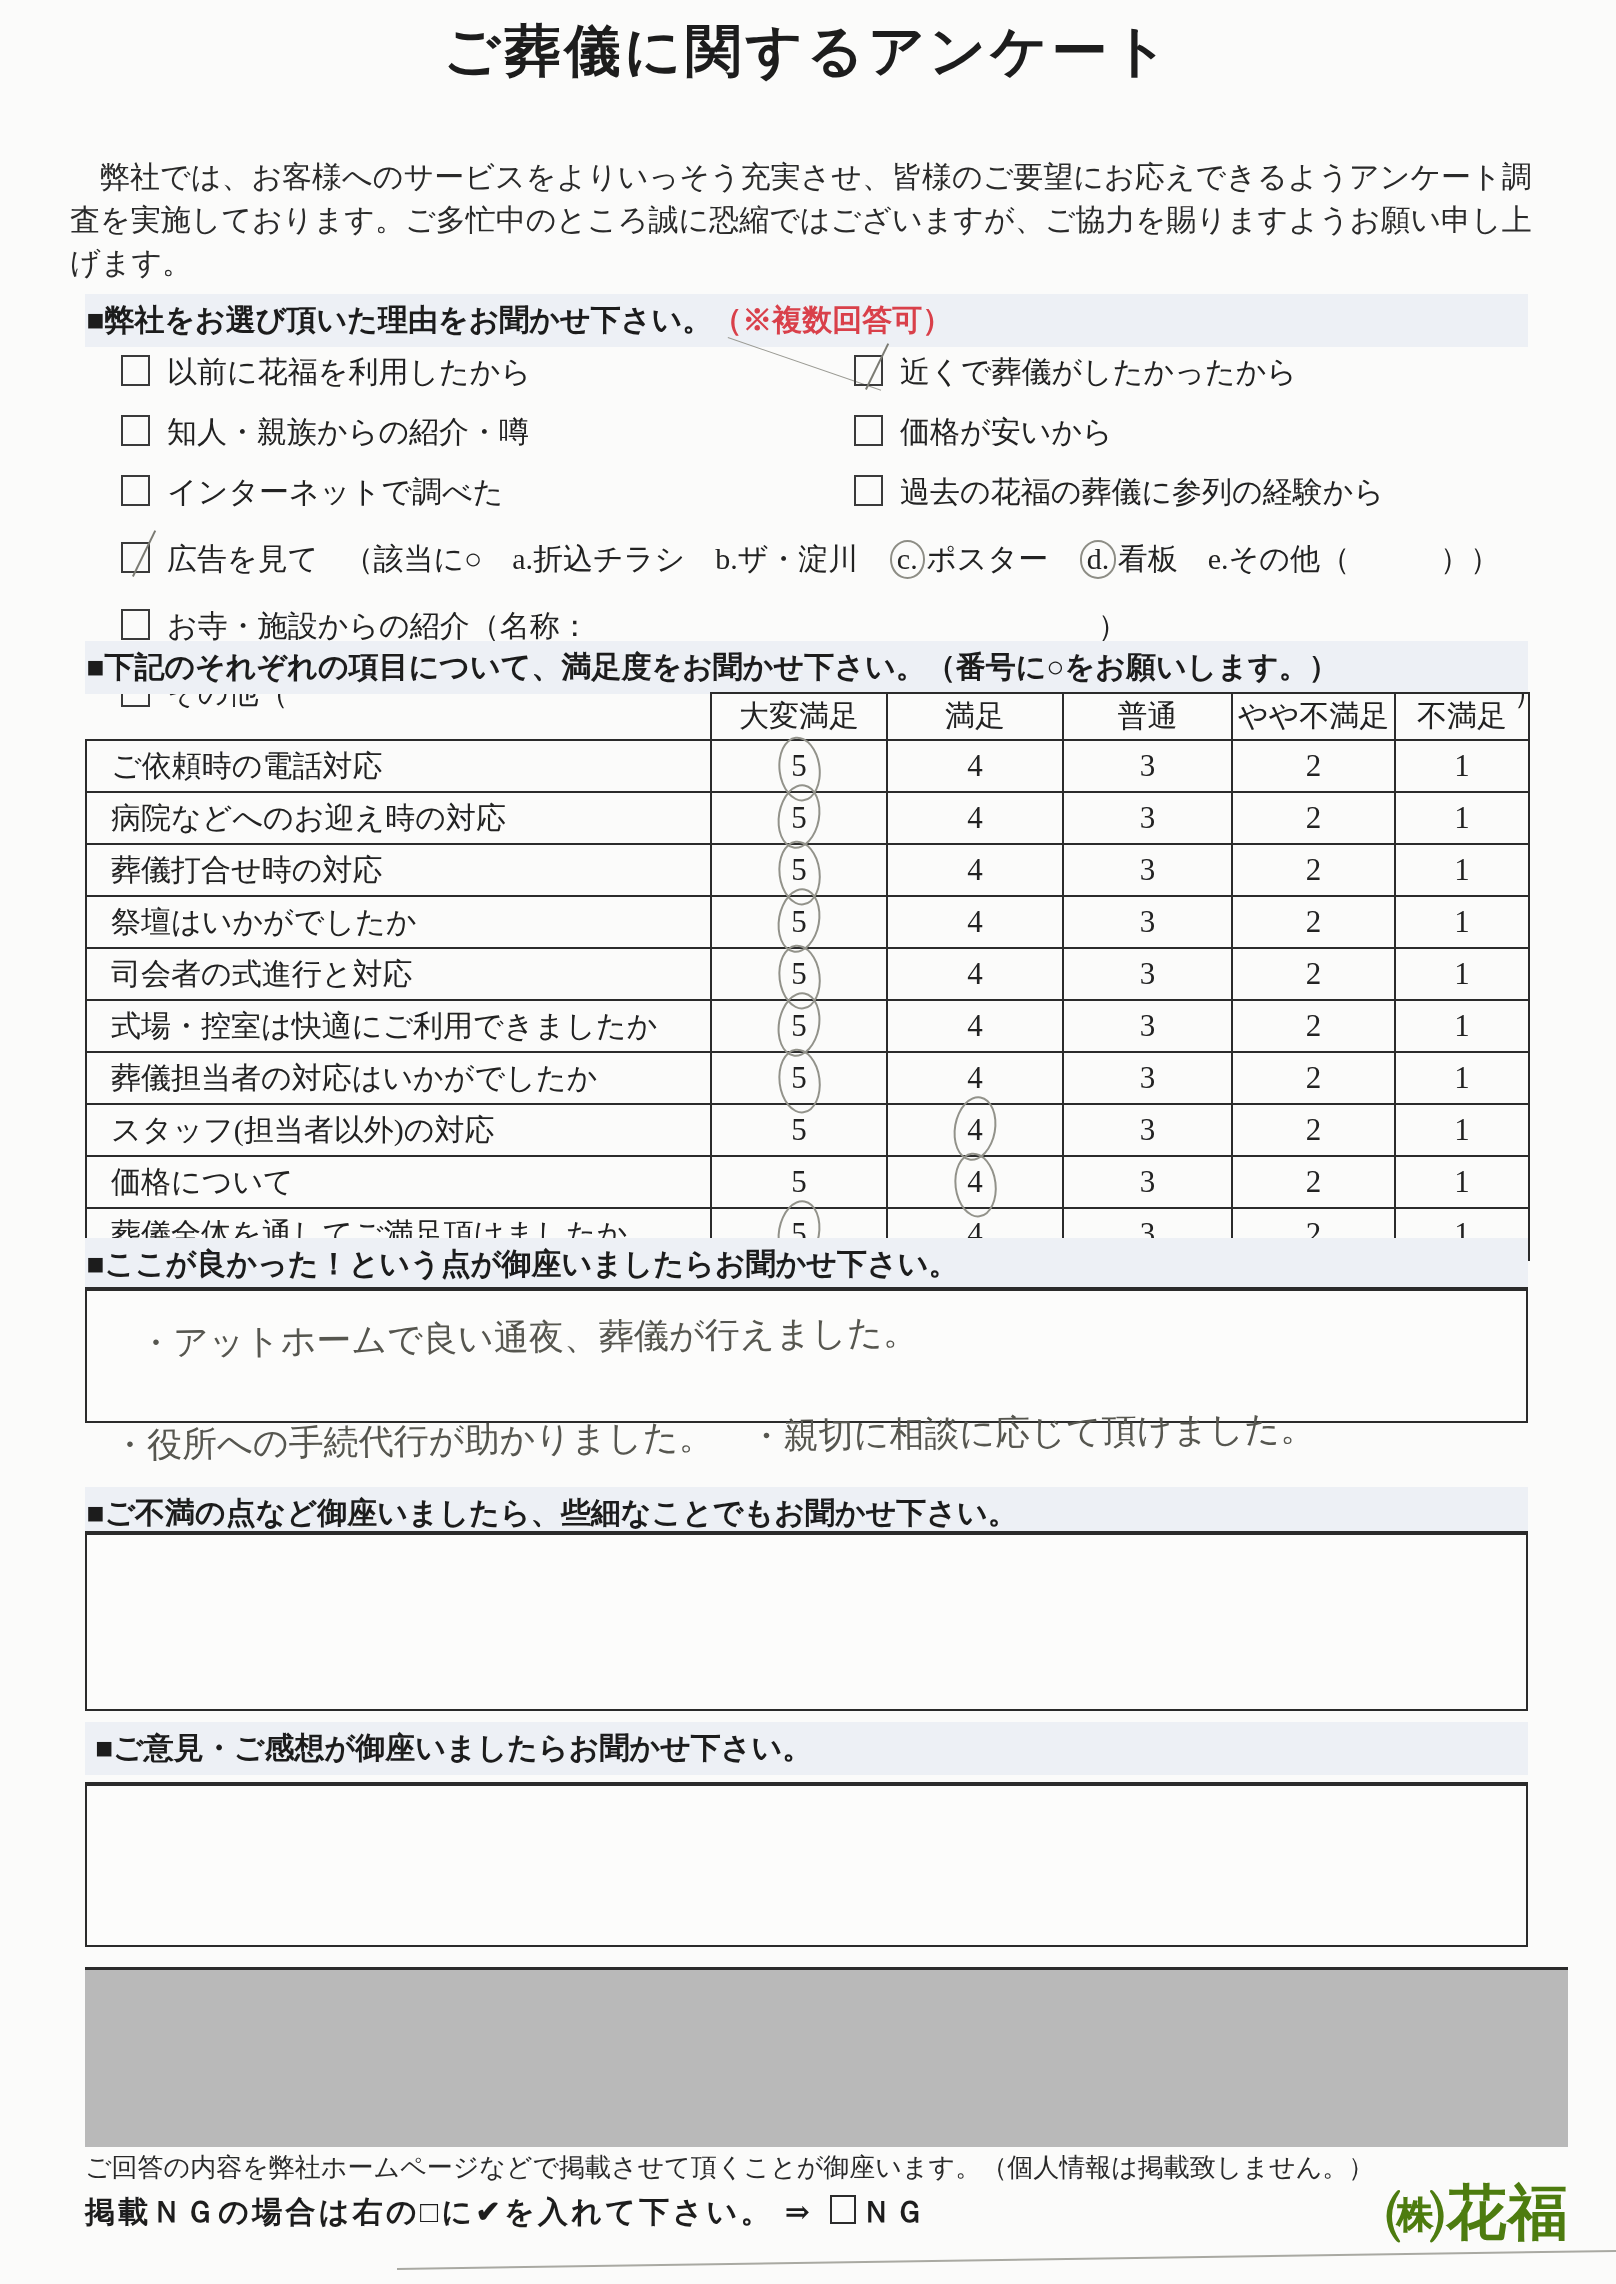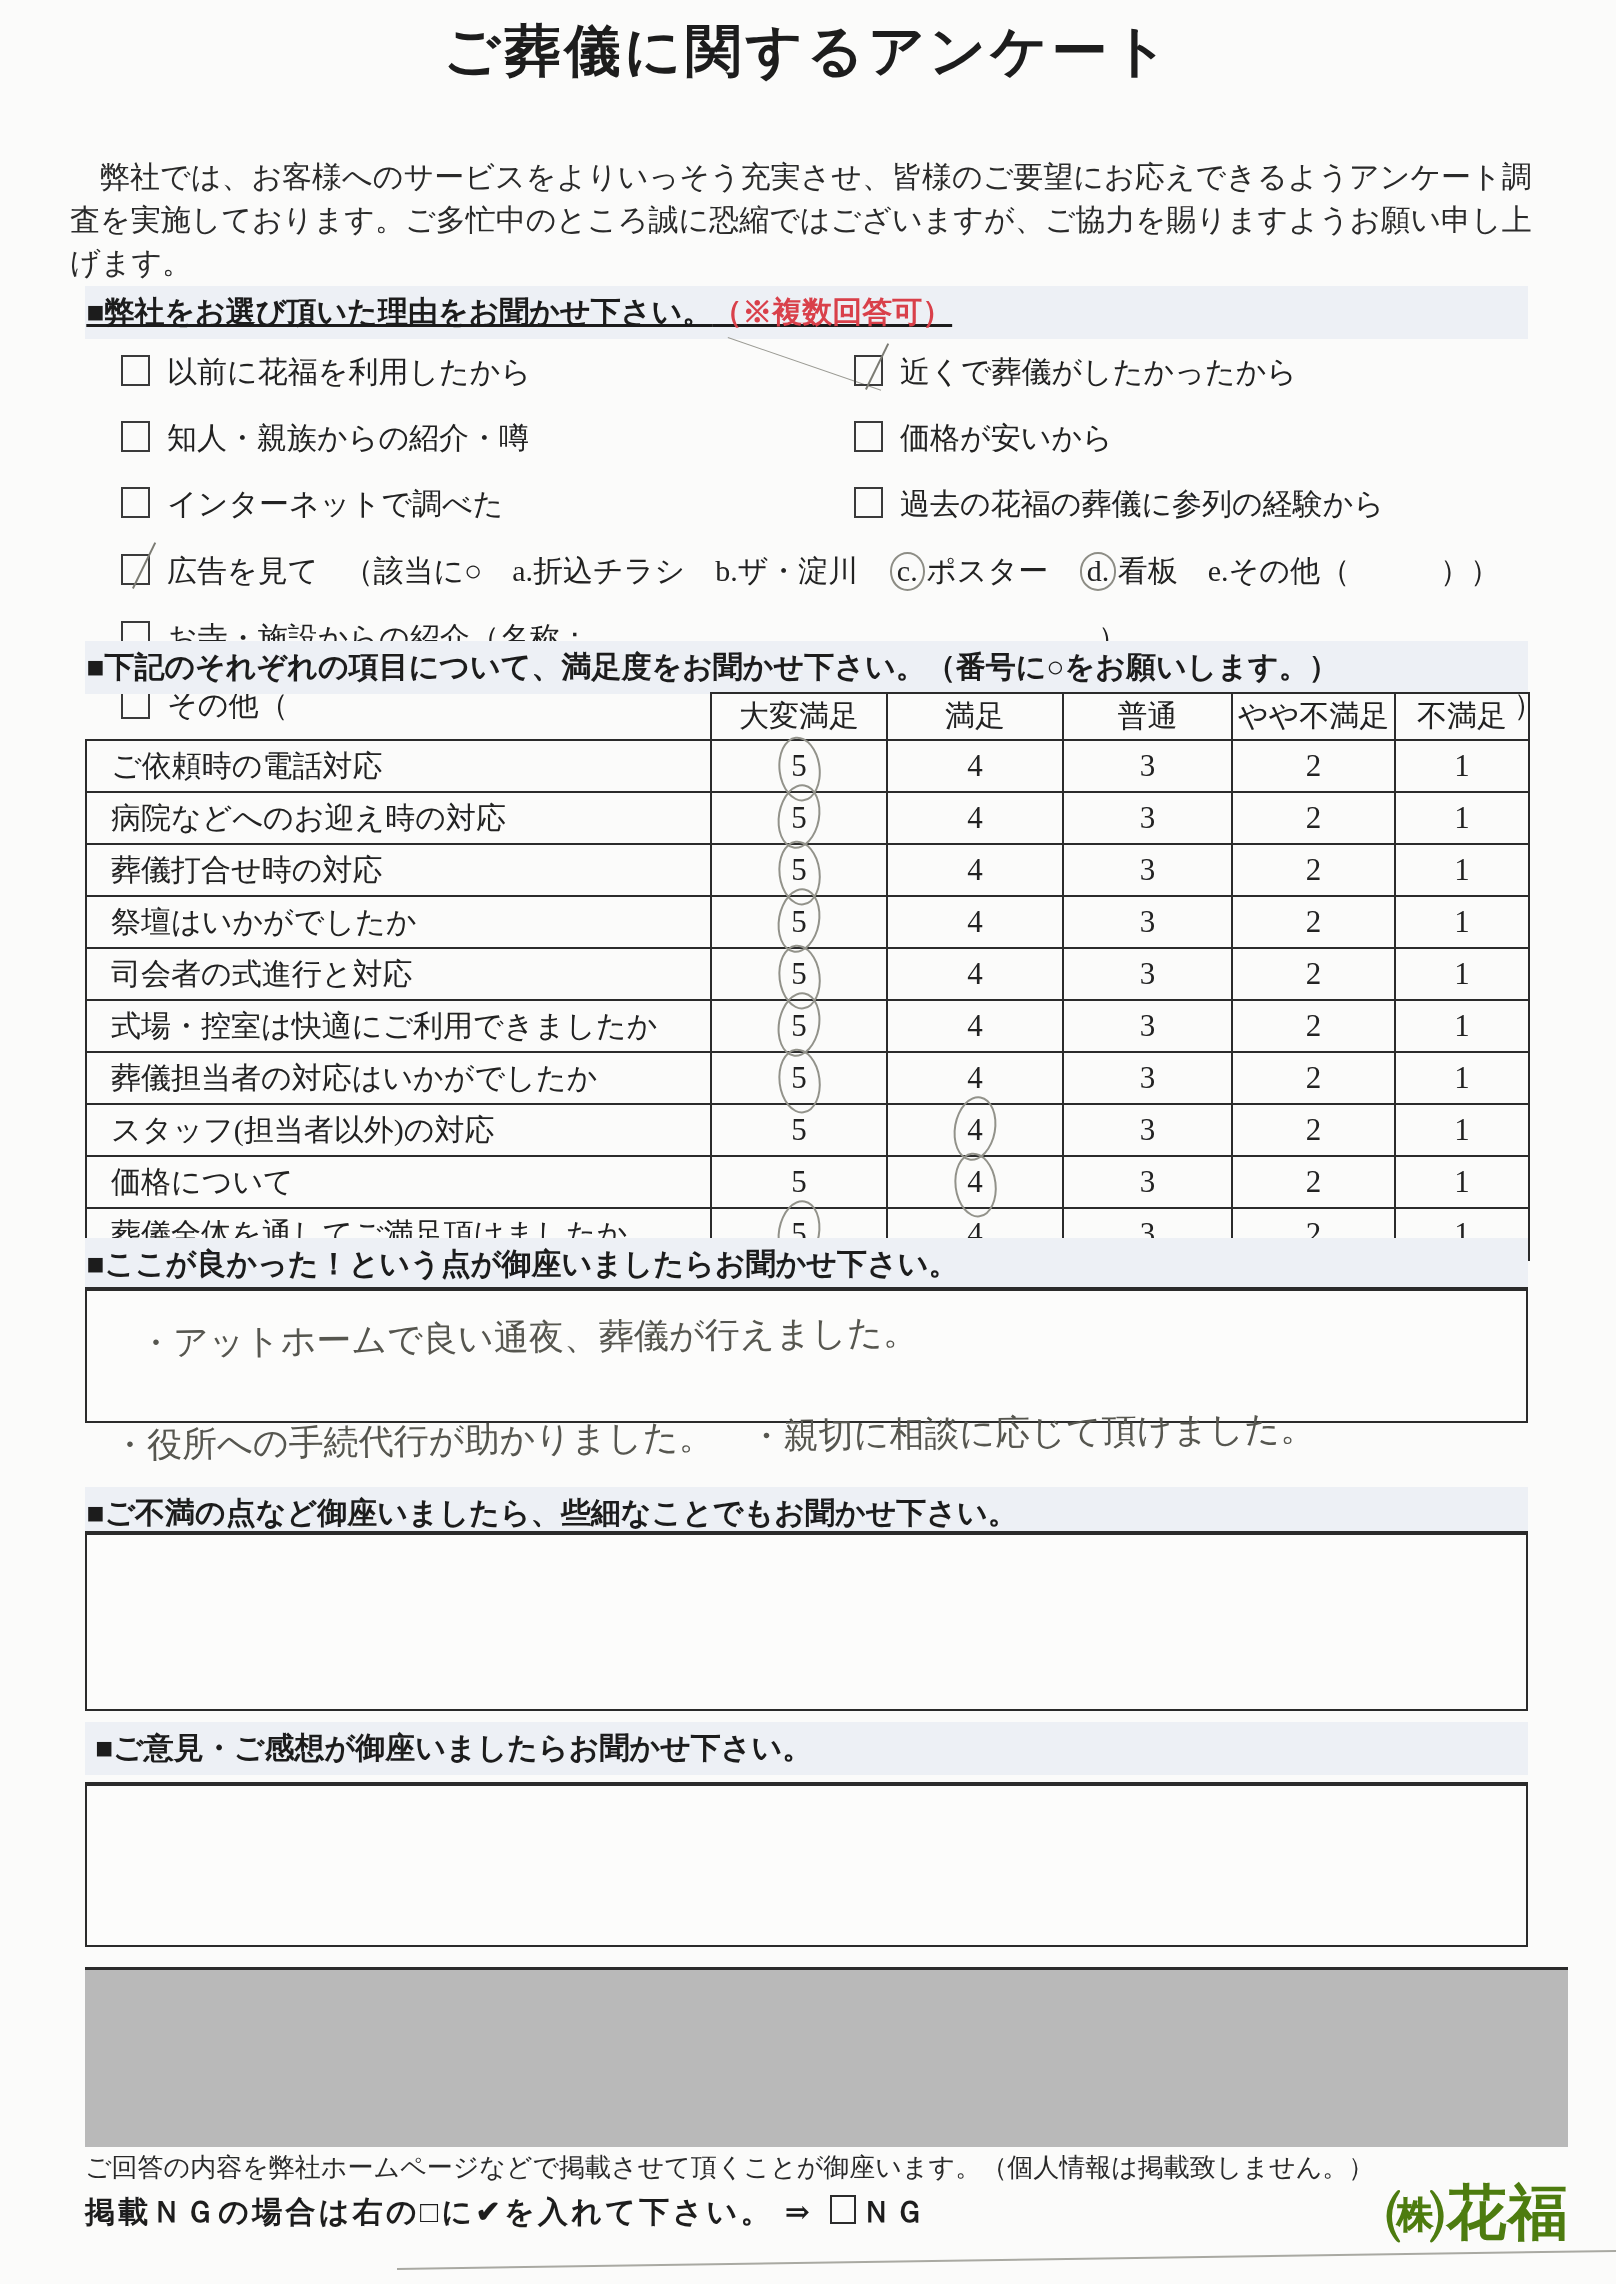--- a/index.html
+++ b/index.html
@@ -27,21 +27,21 @@
   .shead {
     position:absolute; left:85px; width:1443px;
     background:#edf0f5;
     font-size:30px; font-weight:bold; color:#1c1c1c;
     padding:5.9px 0 5.9px 1.3px; box-sizing:border-box;
     white-space:nowrap;
   }
   .shead .rednote { color:#d9404a; }
   
   .options { position:absolute; top:352px; left:121px; width:1414px; }
-  .opt-grid { display:grid; grid-template-columns:733px auto; row-gap:25px; }
+  .opt-grid { display:grid; grid-template-columns:733px auto; row-gap:19px; }
   .opt { display:flex; align-items:flex-start; font-size:30px; white-space:nowrap; }
   .cb {
     position:relative; flex:0 0 auto;
     width:25px; height:27px; margin:2.6px 17px 0 0;
     border:2px solid #3a3a3a; background:transparent;
   }
   .opt.checked .cb::after {
     content:""; position:absolute; left:9px; bottom:-5.2px;
     height:51px; border-left:2.6px solid #7b7b73;
     transform:rotate(26deg); transform-origin:bottom left;
@@ -117,21 +117,21 @@
 </style>
 </head>
 <body>
 
 <div class="page">
 
   <div class="doc-title">ご葬儀に関するアンケート</div>
 
   <div class="intro">弊社では、お客様へのサービスをよりいっそう充実させ、皆様のご要望にお応えできるようアンケート調査を実施しております。ご多忙中のところ誠に恐縮ではございますが、ご協力を賜りますようお願い申し上げます。</div>
 
-  <div class="shead" style="top:286px;text-decoration:underline;"><span>■弊社をお選び頂いた理由をお聞かせ下さい。</span><span class="rednote">（※複数回答可）</span></div>
+  <div class="shead" style="top:294px;"><span>■弊社をお選び頂いた理由をお聞かせ下さい。</span><span class="rednote">（※複数回答可）</span></div>
 
   <div class="pen-stroke"></div>
 
   <div class="options">
     <div class="opt-grid">
       <div class="opt">
         <span class="cb"></span>
         <span>以前に花福を利用したから</span>
       </div>
       <div class="opt checked">

